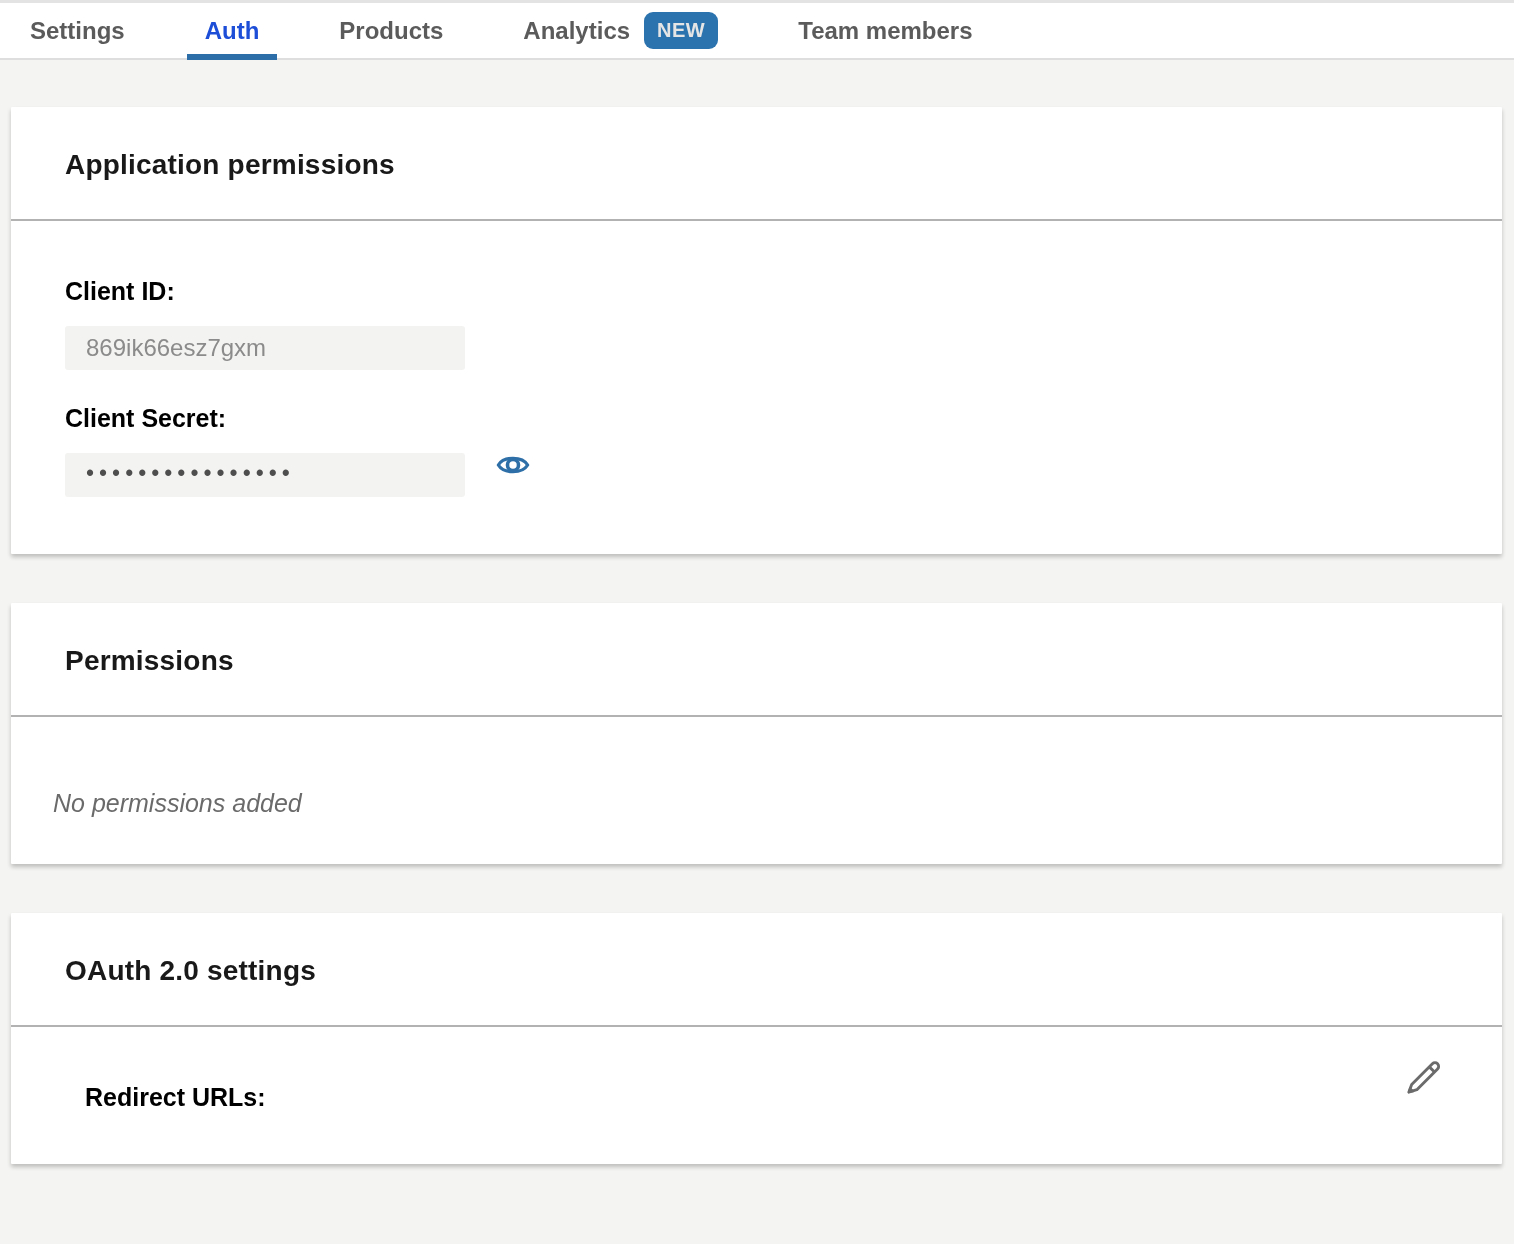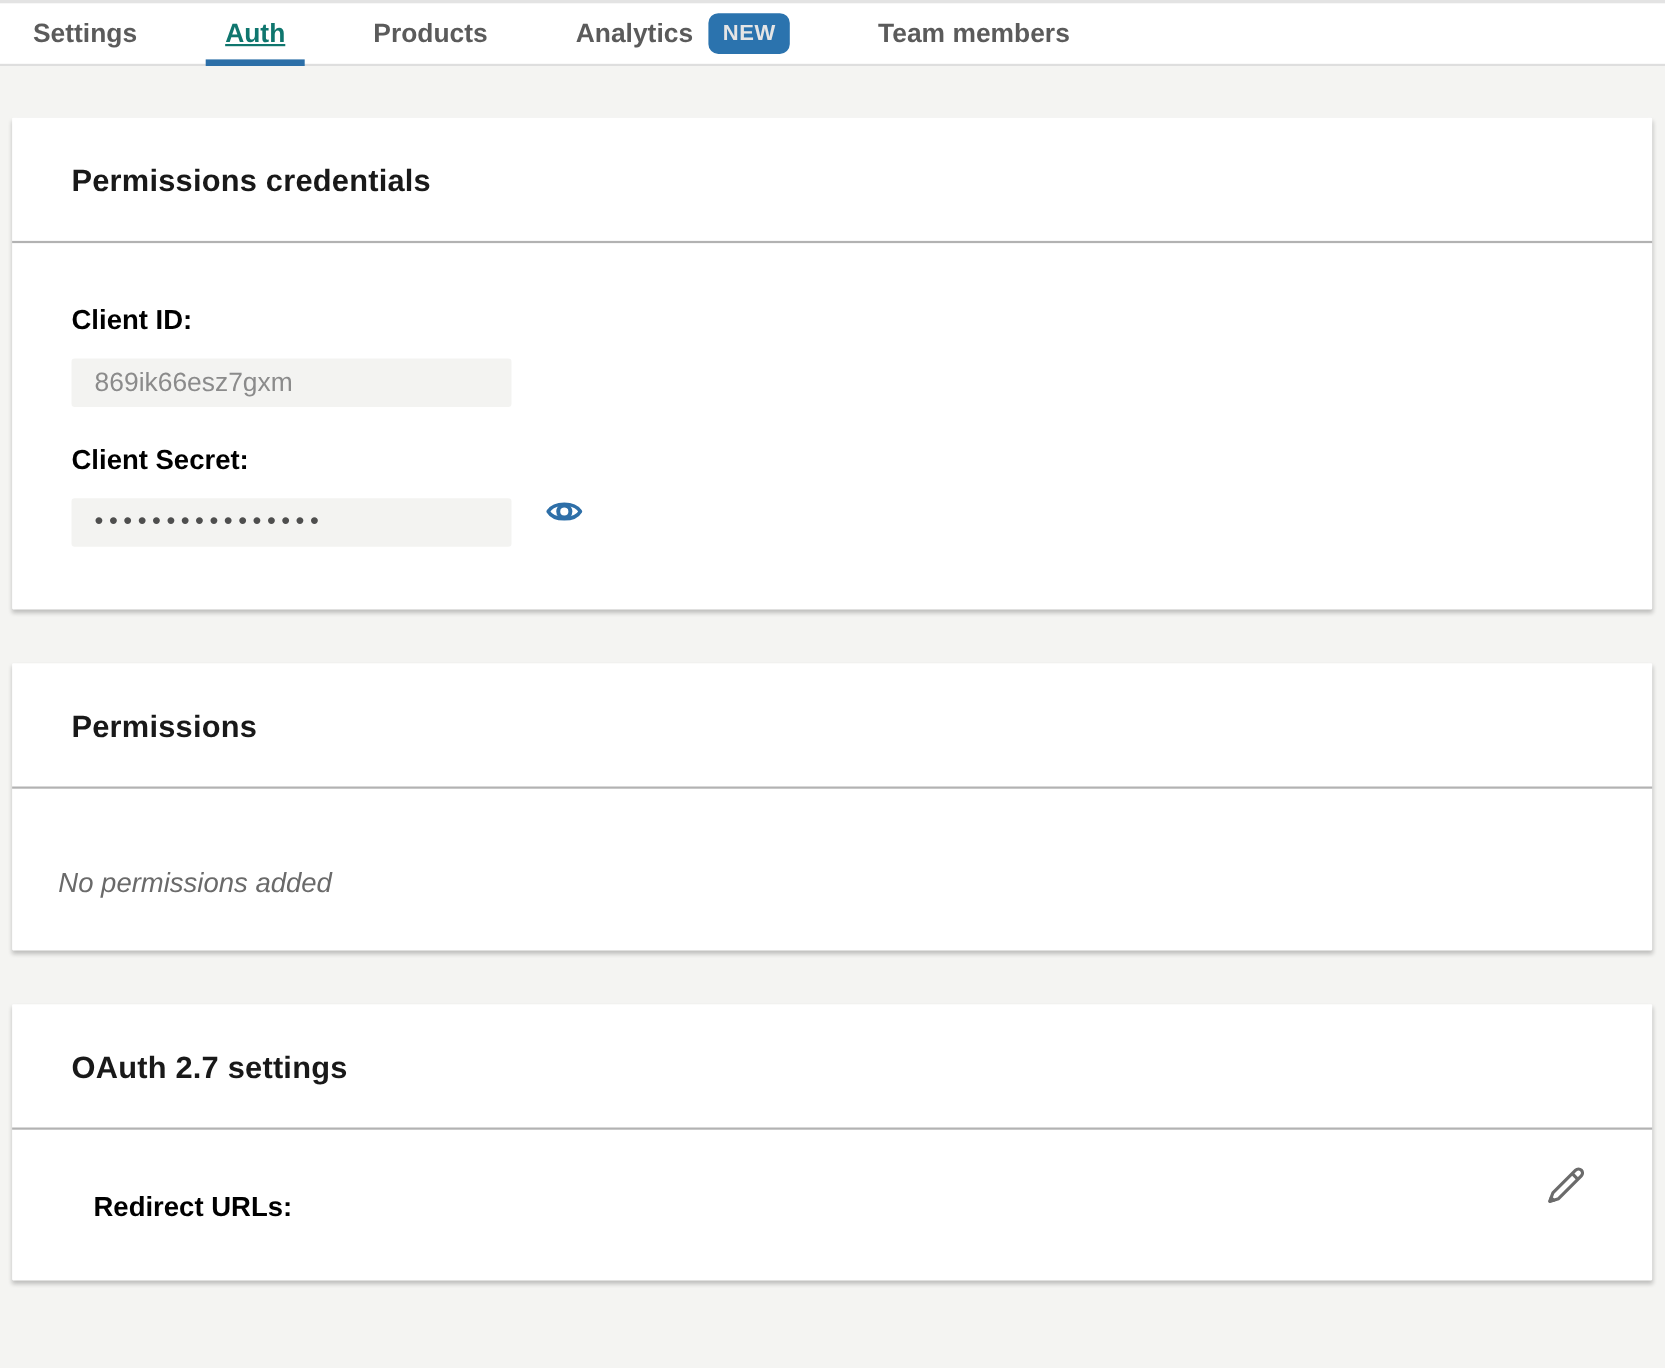--- a/index.html
+++ b/index.html
@@ -30,21 +30,21 @@
     gap: 14px;
     padding: 0 18px;
     margin-right: 44px;
     font-size: 24px;
     font-weight: 600;
     color: #5b5b5b;
     position: relative;
     cursor: pointer;
     white-space: nowrap;
   }
-  .tab.active { color: #0f766e; text-decoration: underline; }
+  .tab.active { color: #1d4ed8; }
   .tab.active::after {
     content: "";
     position: absolute;
     left: 0; right: 0; bottom: -2px;
     height: 6px;
     background: #2c6fa8;
   }
   .badge {
     background: #2b73ae;
     color: #e5e5e5;
@@ -146,21 +146,21 @@
   </div>
   <div class="tab">
     <span>Team members</span>
   </div>
 </header>
 
 <main>
 
   <section class="card">
     <div class="card-header">
-      <h2 class="card-title">Permissions credentials</h2>
+      <h2 class="card-title">Application permissions</h2>
     </div>
     <div class="cred-body">
       <div class="field-label">Client ID:</div>
       <div class="value-box">
         <span>869ik66esz7gxm</span>
       </div>
 
       <div class="field-label secret-label">Client Secret:</div>
       <div class="secret-row">
         <div class="value-box dots-box">
@@ -180,21 +180,21 @@
     <div class="card-header">
       <h2 class="card-title">Permissions</h2>
     </div>
     <div class="perm-body">
       <div class="empty-text">No permissions added</div>
     </div>
   </section>
 
   <section class="card">
     <div class="card-header">
-      <h2 class="card-title">OAuth 2.7 settings</h2>
+      <h2 class="card-title">OAuth 2.0 settings</h2>
     </div>
     <div class="oauth-body">
       <div class="field-label">Redirect URLs:</div>
       <button class="icon-btn edit-btn">
         <svg width="46" height="46" viewBox="0 0 24 24" aria-hidden="true">
           <path d="M4.6 19.4 L6.1 15.4 L16.9 4.6 a1.9 1.9 0 0 1 2.7 2.7 L8.8 18.1 L4.6 19.4 Z" fill="none" stroke="#6b6b6b" stroke-width="1.5" stroke-linejoin="round"></path>
           <path d="M15.3 6.2 L18 8.9" fill="none" stroke="#6b6b6b" stroke-width="1.5"></path>
           <path d="M4.6 19.4 L5.2 17.3 L6.9 18.9 Z" fill="#6b6b6b" stroke="#6b6b6b" stroke-width="1" stroke-linejoin="round"></path>
         </svg>
       </button>

